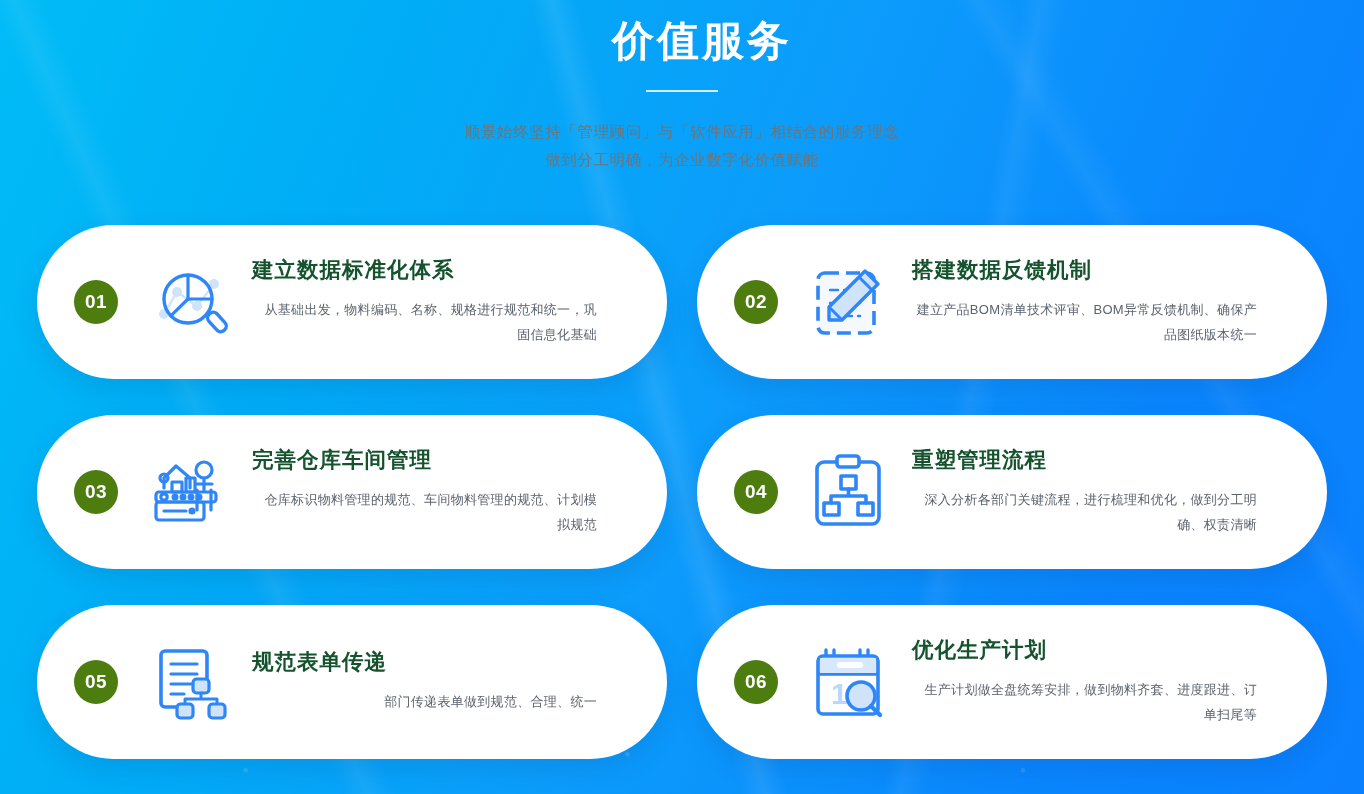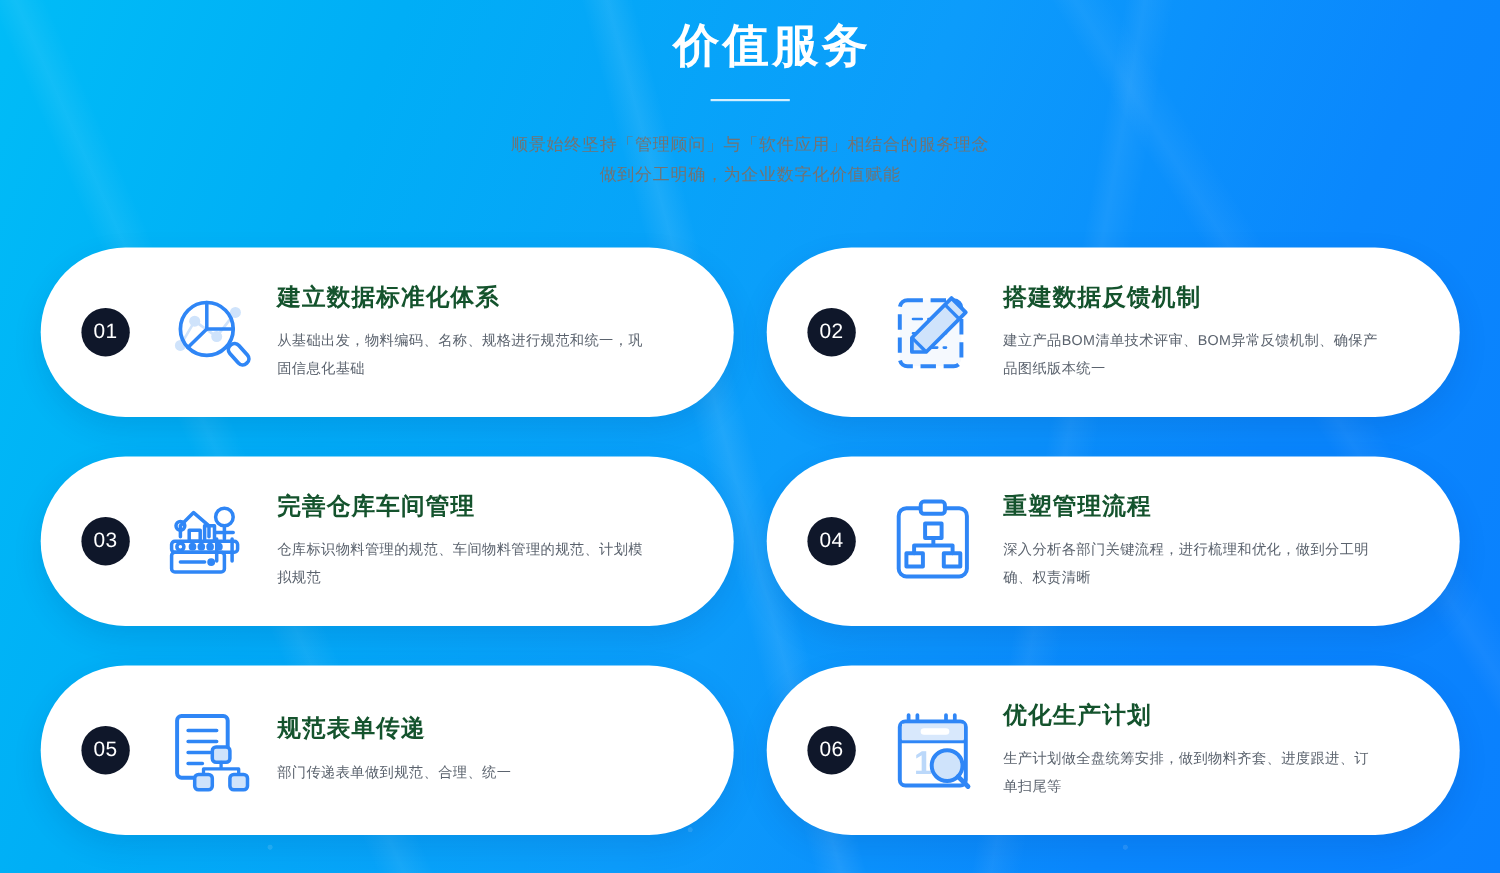--- a/index.html
+++ b/index.html
@@ -50,33 +50,34 @@
     display:grid; grid-template-columns:630px 630px; column-gap:30px; row-gap:36px;
   }
   .card {
     position:relative; height:154px; background:#fff;
     border-radius:78px;
     box-shadow:0 10px 26px rgba(0,50,120,.13);
     display:flex; align-items:center;
   }
   .badge {
     flex:0 0 auto; width:44px; height:44px; margin-left:37px; border-radius:50%;
-    background:#0f172a; color:#fff; font-size:19px; font-weight:400; letter-spacing:.5px;
+    background:#4d7c0f; color:#fff; font-size:19px; font-weight:700; letter-spacing:.5px;
     display:flex; align-items:center; justify-content:center;
   }
   .icon-wrap {
     flex:0 0 auto; width:104px; height:104px; margin-left:18px;
     display:flex; align-items:center; justify-content:center;
   }
   .icon-wrap svg { width:88px; height:88px; display:block; }
   .card-text { flex:1 1 auto; padding-left:12px; padding-right:30px; }
   .card-title { font-size:21.5px; color:#14532d; font-weight:700; letter-spacing:1px; line-height:1.25; }
   .card-desc {
     margin-top:13px; font-size:13px; color:#5b636e; line-height:1.95; letter-spacing:.3px;
     max-width:345px;
+    text-align:right;
   }
 </style>
 </head>
 <body>
 
 <div class="bg-streaks"></div>
 <div class="bg-net"></div>
 
 <section class="hero">
   <h1 class="hero-title">价值服务</h1>

